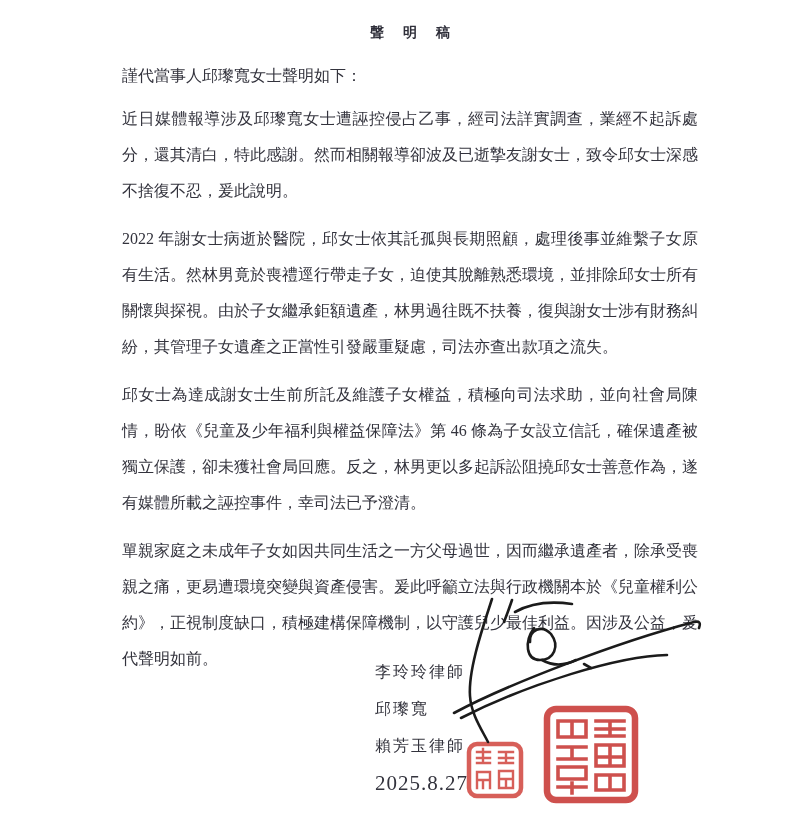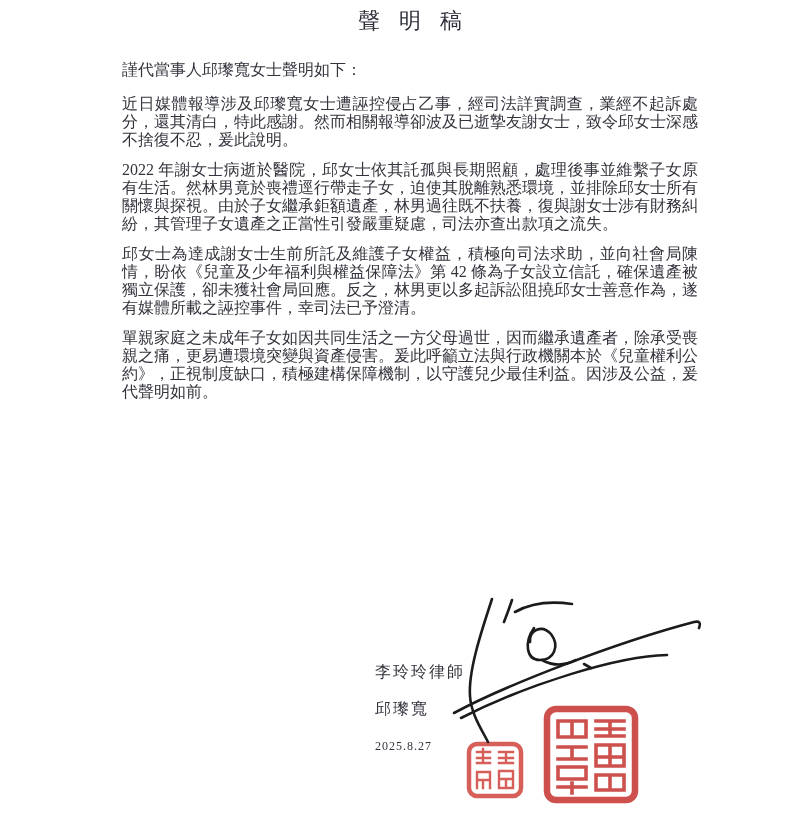--- a/index.html
+++ b/index.html
@@ -12,54 +12,54 @@
     font-family: "Liberation Serif", "DejaVu Serif", serif;
     color: #33333d;
   }
   .content {
     position: absolute;
     left: 122px;
     top: 6px;
     width: 576px;
   }
   .title {
-    margin: 0;
-    font-size: 22px;
-    font-weight: 400;
+    margin: 18px;
+    font-size: 14px;
+    font-weight: 700;
     text-align: center;
     letter-spacing: 19px;
     text-indent: 19px;
     color: #2f2f3a;
   }
   .intro {
     margin: 20px 0 8px 0;
     font-size: 16px;
     line-height: 27px;
   }
   .para {
     margin: 12px 0 0 0;
     font-size: 16px;
-    line-height: 18px;
+    line-height: 36px;
     text-align: justify;
     text-justify: inter-ideograph;
   }
   .sig-block {
     position: absolute;
     left: 375px;
     top: 654px;
     font-size: 16px;
   }
   .sig-line {
     height: 37px;
     display: flex;
     align-items: center;
     letter-spacing: 2px;
   }
   .sig-line.date {
-    font-size: 12px;
+    font-size: 21px;
     letter-spacing: 1px;
   }
   .signature-svg {
     position: absolute;
     left: 438px;
     top: 584px;
     width: 280px;
     height: 176px;
     pointer-events: none;
   }
@@ -83,27 +83,28 @@
 </head>
 <body>
 
 <div class="page">
 
   <div class="content">
     <h1 class="title">聲明稿</h1>
     <p class="intro">謹代當事人邱瓈寬女士聲明如下：</p>
     <p class="para">近日媒體報導涉及邱瓈寬女士遭誣控侵占乙事，經司法詳實調查，業經不起訴處分，還其清白，特此感謝。然而相關報導卻波及已逝摯友謝女士，致令邱女士深感不捨復不忍，爰此說明。</p>
     <p class="para">2022 年謝女士病逝於醫院，邱女士依其託孤與長期照顧，處理後事並維繫子女原有生活。然林男竟於喪禮逕行帶走子女，迫使其脫離熟悉環境，並排除邱女士所有關懷與探視。由於子女繼承鉅額遺產，林男過往既不扶養，復與謝女士涉有財務糾紛，其管理子女遺產之正當性引發嚴重疑慮，司法亦查出款項之流失。</p>
-    <p class="para">邱女士為達成謝女士生前所託及維護子女權益，積極向司法求助，並向社會局陳情，盼依《兒童及少年福利與權益保障法》第 42 條為子女設立信託，確保遺產被獨立保護，卻未獲社會局回應。反之，林男更以多起訴訟阻撓邱女士善意作為，遂有媒體所載之誣控事件，幸司法已予澄清。</p>
+    <p class="para">邱女士為達成謝女士生前所託及維護子女權益，積極向司法求助，並向社會局陳情，盼依《兒童及少年福利與權益保障法》第 46 條為子女設立信託，確保遺產被獨立保護，卻未獲社會局回應。反之，林男更以多起訴訟阻撓邱女士善意作為，遂有媒體所載之誣控事件，幸司法已予澄清。</p>
     <p class="para">單親家庭之未成年子女如因共同生活之一方父母過世，因而繼承遺產者，除承受喪親之痛，更易遭環境突變與資產侵害。爰此呼籲立法與行政機關本於《兒童權利公約》，正視制度缺口，積極建構保障機制，以守護兒少最佳利益。因涉及公益，爰代聲明如前。</p>
   </div>
 
   <div class="sig-block">
     <div class="sig-line">李玲玲律師</div>
     <div class="sig-line">邱瓈寬</div>
+    <div class="sig-line">賴芳玉律師</div>
     <div class="sig-line date">2025.8.27</div>
   </div>
 
   <svg class="seal-small" viewBox="0 0 58 58" xmlns="http://www.w3.org/2000/svg">
     <rect x="3" y="3" width="52" height="52" rx="8" fill="none" stroke="#d4524c" stroke-width="4.5"></rect>
     <g stroke="#d4524c" stroke-width="2.4" fill="none" stroke-linecap="square">
       <path d="M33 11 h14 M40 11 v11 M33 17 h14 M33 22 h14"></path>
       <path d="M33 30 h14 M33 30 v17 M47 30 v17 M33 38 h14 M40 38 v9 M33 47 h14"></path>
       <path d="M11 11 h13 M17 8 v14 M11 17 h13 M11 22 h13"></path>
       <path d="M11 31 h13 M11 31 v16 M24 31 v16 M11 39 h13 M17 39 v8"></path>

